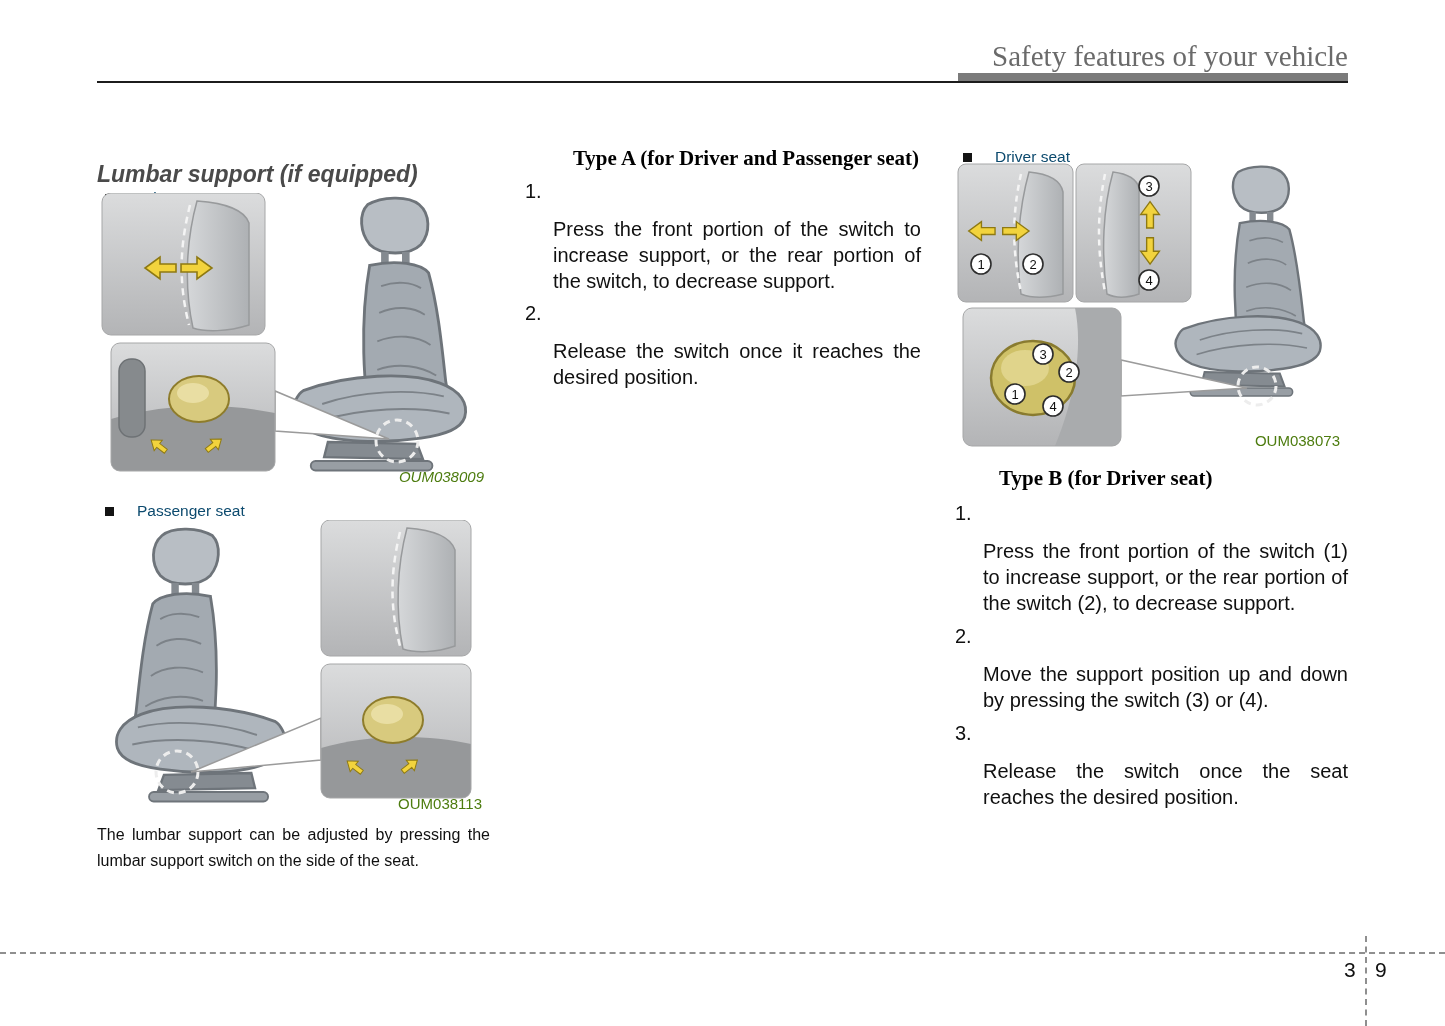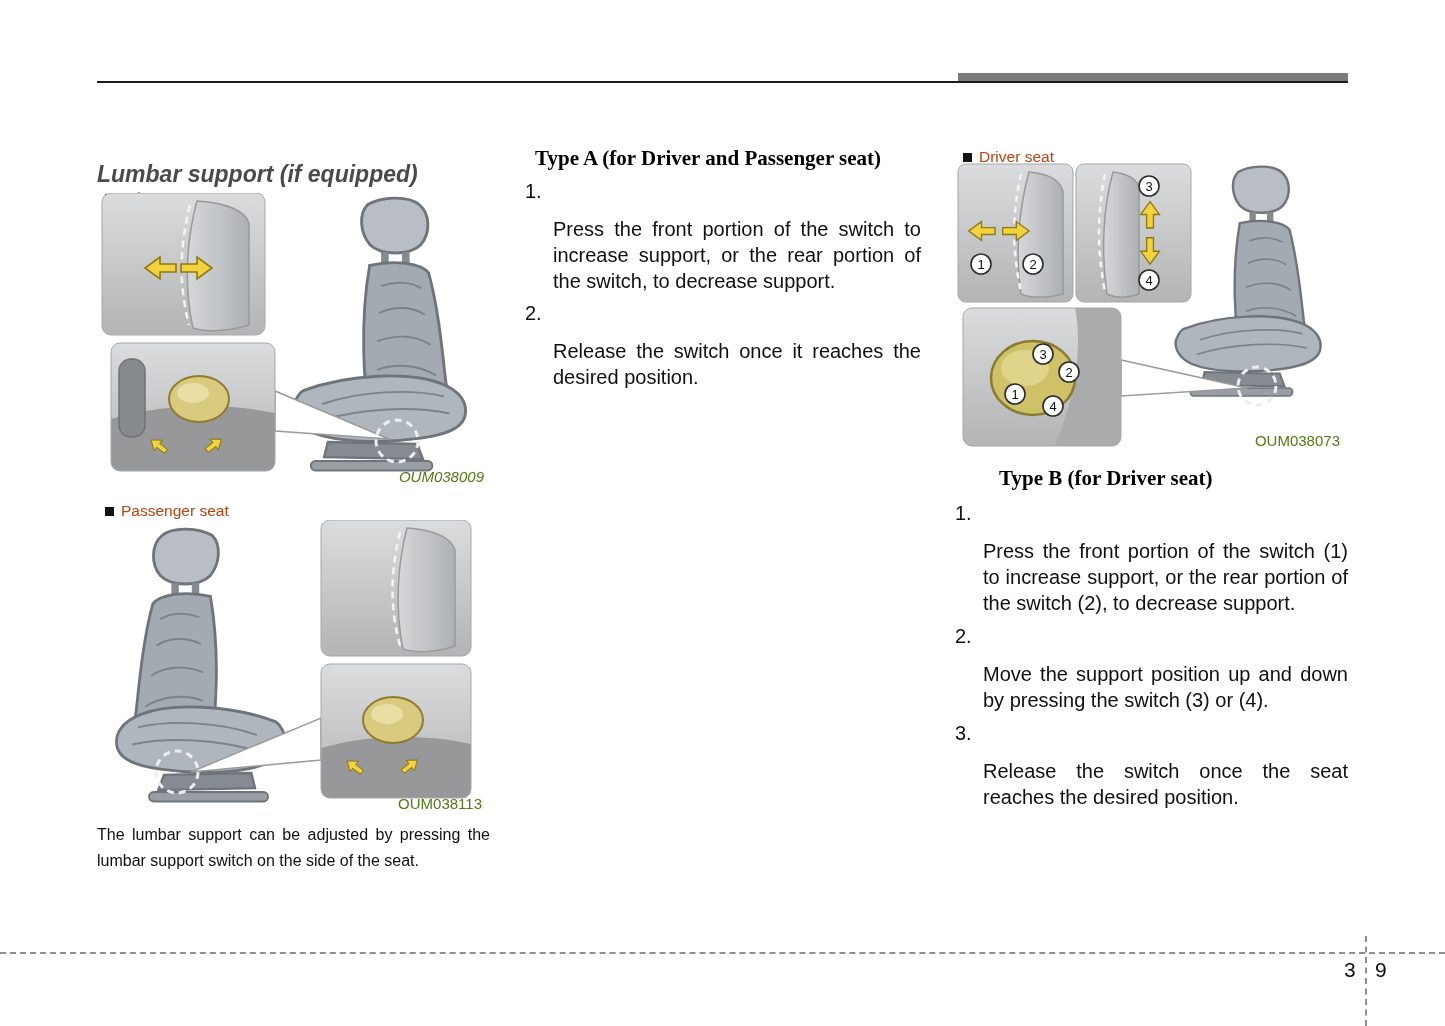--- a/index.html
+++ b/index.html
@@ -5,21 +5,21 @@
   * { margin:0; padding:0; box-sizing:border-box; }
   body { background:#ffffff; }
   .page { position:relative; width:1445px; height:1026px; background:#fff;
           font-family:"Liberation Sans", sans-serif; color:#101010; overflow:hidden; }
   .abs { position:absolute; }
   .header-title { font-family:"Liberation Serif", serif; font-size:29px; color:#6a6a6a; text-align:right; }
   .rule-thin  { background:#1c1c1c; }
   .rule-thick { background:#7b7b7b; }
   .col-heading { font-size:23px; font-weight:bold; font-style:italic; color:#4a4a4a; }
   .serif-heading { font-family:"Liberation Serif", serif; font-size:21px; font-weight:bold; color:#000; }
-  .fig-label { font-size:15.5px; display:flex; align-items:center; gap:7px; color:#c2410c; }
+  .fig-label { font-size:15.5px; display:flex; align-items:center; gap:23px; color:#0c4a6e; }
   .sq { width:9px; height:9px; background:#141414; display:inline-block; flex:0 0 9px; }
   .body-text { font-size:16px; line-height:26px; text-align:justify; }
   .list { display:flex; flex-direction:column; }
   .list-item { display:flex; font-size:20px; line-height:26px; }
   .list-item .num { flex:0 0 28px; }
   .list-item .txt { flex:1; text-align:justify;margin-top:38px; }
   .fig { position:absolute; }
   .fig svg { display:block; }
   .fig-caption { position:absolute; font-size:15px; color:#4d7c0f; }
   .yellow-arrow { fill:#f2d33d; stroke:#8e7912; stroke-width:1.6px; }
@@ -58,20 +58,21 @@
         <path d="M106,74 C134,68 160,72 168,82 C178,118 182,160 186,196 C188,212 192,222 196,230 L110,252 C98,204 96,130 106,74 Z" fill="#a3aab1" stroke="#6e747a" stroke-width="3"></path>
         <path d="M118,96 C134,90 150,92 160,98 M116,124 C134,116 152,118 164,126 M114,154 C134,146 156,148 170,158 M114,184 C136,176 160,180 176,190" fill="none" stroke="#7c8288" stroke-width="2"></path>
         <path d="M36,206 C84,188 148,186 180,198 C202,206 210,220 206,234 C202,246 186,252 160,256 C118,262 70,260 46,250 C28,242 22,226 28,216 C30,212 32,208 36,206 Z" fill="#afb6bd" stroke="#6e747a" stroke-width="3"></path>
         <path d="M56,220 C96,206 150,204 184,212 M52,238 C98,224 152,222 190,230" fill="none" stroke="#7c8288" stroke-width="2"></path>
         <path d="M62,260 L156,262 L162,278 L58,276 Z" fill="#858b91" stroke="#6e747a" stroke-width="2.5"></path>
         <rect x="44" y="280" width="128" height="10" rx="5" fill="#989ea4" stroke="#6e747a" stroke-width="2"></rect>
       </g>
     </defs>
   </svg>
 
+  <div class="abs header-title" style="left:700px; top:40px; width:648px;">Safety features of your vehicle</div>
   <div class="abs rule-thick" style="left:958px; top:73px; width:390px; height:9px;"></div>
   <div class="abs rule-thin" style="left:97px; top:81px; width:1251px; height:2px;"></div>
 
   <div class="abs col-heading" style="left:97px; top:140px; width:400px;margin-top:21px;">Lumbar support (if equipped)</div>
 
   <div class="abs fig-label" style="left:105px; top:189px;">
     <span class="sq"></span>
     <span>Driver seat</span>
   </div>
 
@@ -142,21 +143,21 @@
             <use href="#arw-r" transform="scale(0.6)" class="yellow-arrow"></use>
           </g>
       </g>
       <circle cx="80" cy="252" r="21" fill="none" stroke="#ededed" stroke-width="3" stroke-dasharray="7 5"></circle>
     </svg>
     <span class="fig-caption" style="right:8px; bottom:0;">OUM038113</span>
   </div>
 
   <div class="abs body-text" style="left:97px; top:822px; width:393px;">The lumbar support can be adjusted by pressing the lumbar support switch on the side of the seat.</div>
 
-  <div class="abs serif-heading" style="left:535px; top:146px; width:410px;">Type A (for Driver and Passenger seat)</div>
+  <div class="abs serif-heading" style="left:509px; top:146px; width:410px;text-align:right;">Type A (for Driver and Passenger seat)</div>
 
   <div class="abs list" style="left:525px; top:178px; width:396px; gap:6px;">
     <div class="list-item">
       <span class="num">1.</span>
       <span class="txt">Press the front portion of the switch to increase support, or the rear portion of the switch, to decrease support.</span>
     </div>
     <div class="list-item">
       <span class="num">2.</span>
       <span class="txt">Release the switch once it reaches the desired position.</span>
     </div>

